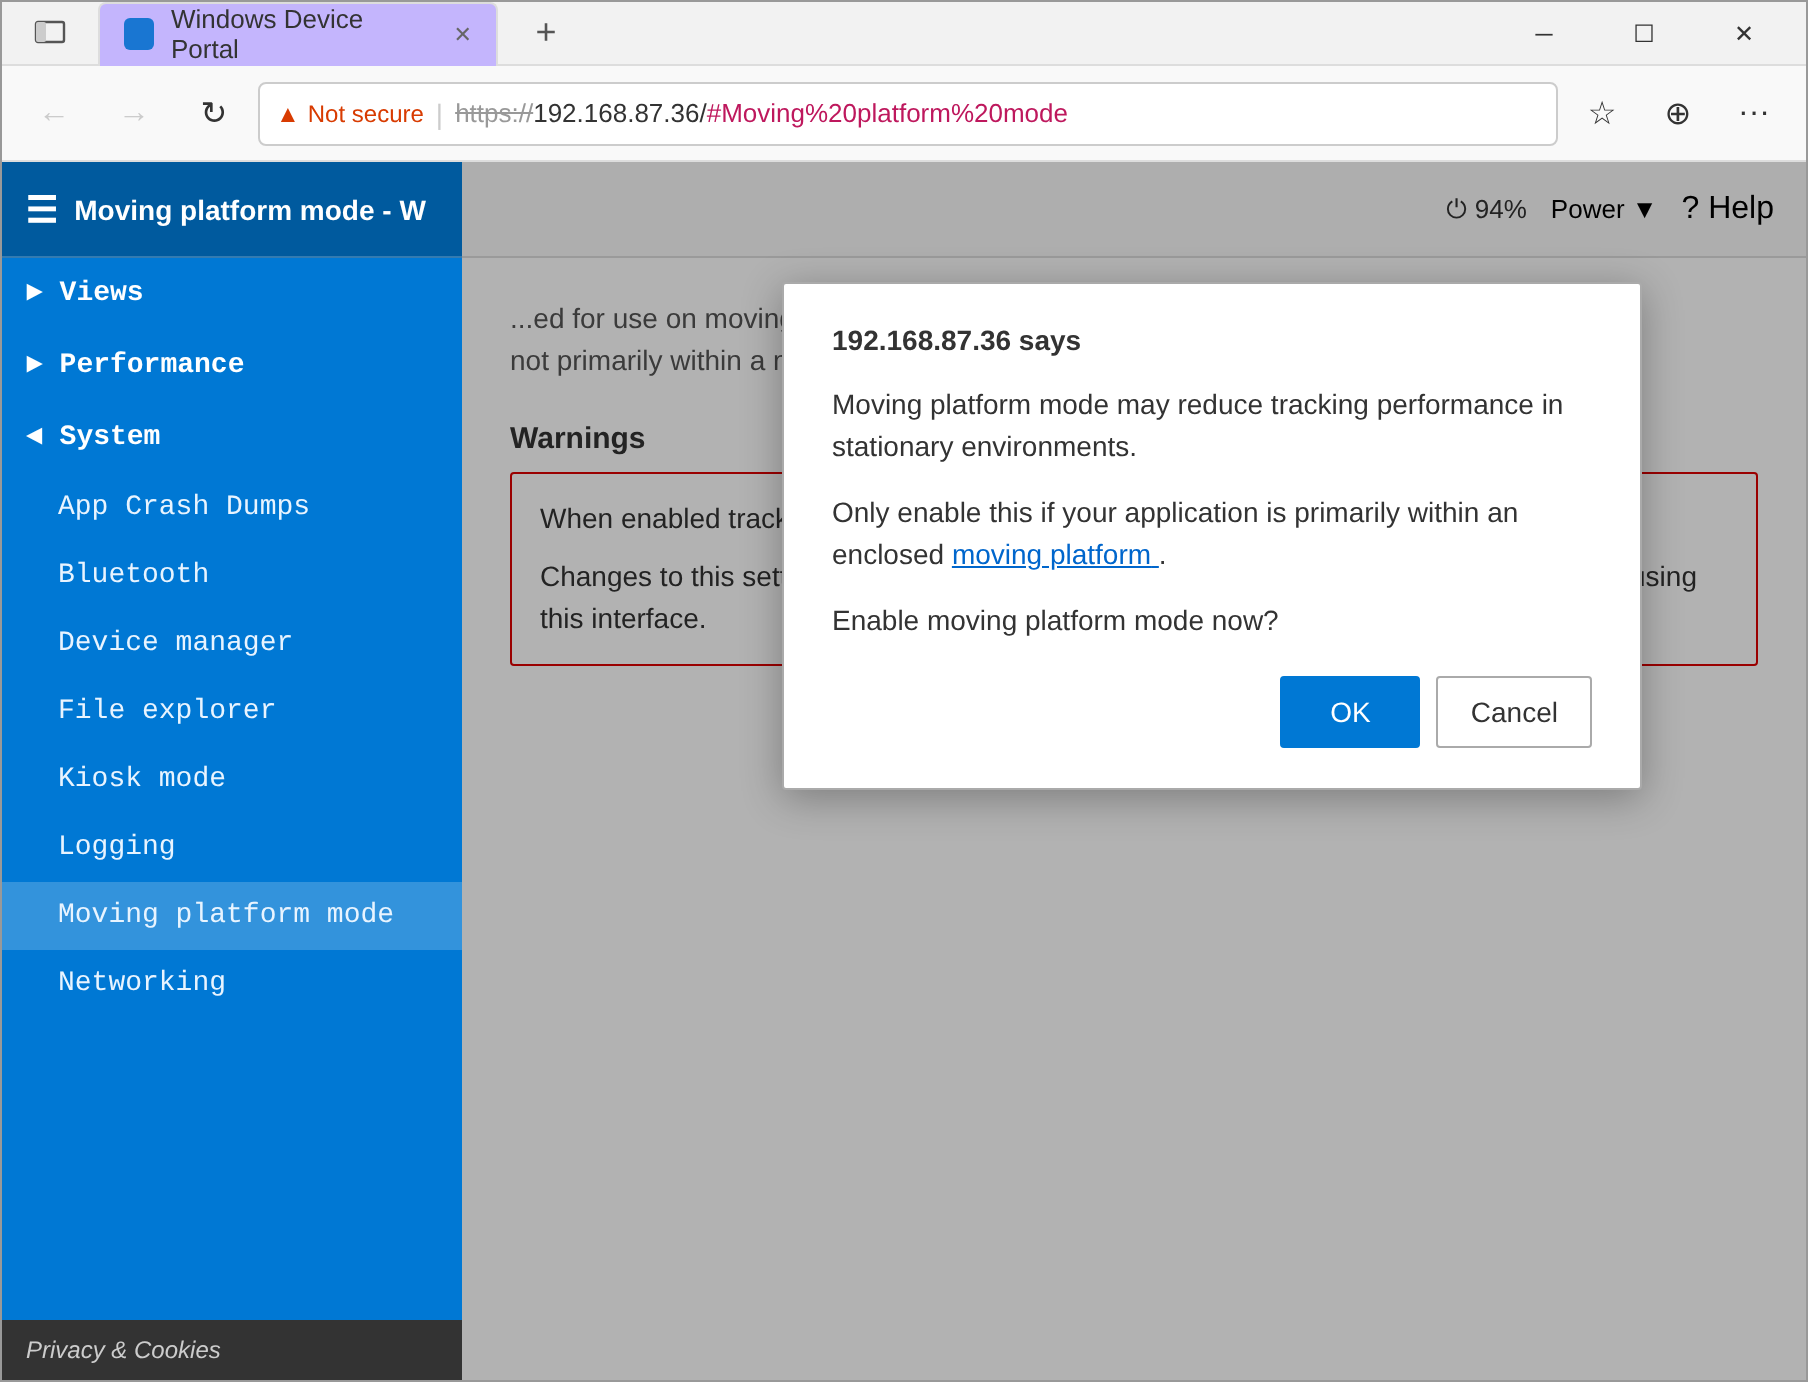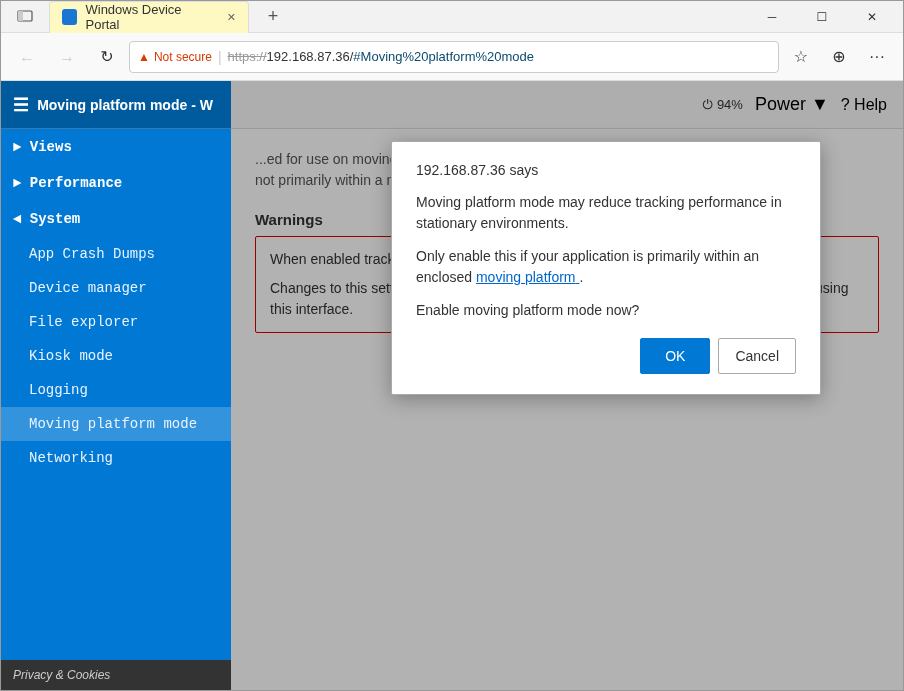--- a/index.html
+++ b/index.html
@@ -5,21 +5,21 @@
     * { box-sizing: border-box; margin: 0; padding: 0; }
     body { font-family: 'Segoe UI', Arial, sans-serif; font-size: 14px; background: #f0f0f0; width: 904px; height: 691px; overflow: hidden; }
 
     
     .browser-window { width: 904px; height: 691px; background: #fff; display: flex; flex-direction: column; border: 1px solid #999; }
 
     .title-bar { height: 32px; background: #f2f2f2; display: flex; align-items: center; padding: 0 8px; gap: 8px; border-bottom: 1px solid #ddd; }
     .title-bar-controls { display: flex; gap: 4px; margin-left: auto; }
     .title-bar-btn { width: 46px; height: 32px; display: flex; align-items: center; justify-content: center; cursor: pointer; font-size: 12px; color: #333; background: transparent; border: none; }
     .sidebar-toggle-btn { width: 32px; height: 32px; display: flex; align-items: center; justify-content: center; color: #555; }
-    .tab { display: flex; align-items: center; background: #fef9c3; border: 1px solid #ddd; border-bottom: none; border-radius: 4px 4px 0 0; padding: 0 12px; height: 32px; gap: 8px; font-size: 13px; color: #333; max-width: 200px; }
+    .tab { display: flex; align-items: center; background: #c4b5fd; border: 1px solid #ddd; border-bottom: none; border-radius: 4px 4px 0 0; padding: 0 12px; height: 32px; gap: 8px; font-size: 13px; color: #333; max-width: 200px; }
     .tab-favicon { width: 16px; height: 16px; background: #555; border-radius: 2px; }
     .tab-close { font-size: 11px; color: #666; cursor: pointer; margin-left: 4px; }
     .new-tab-btn { width: 32px; height: 32px; display: flex; align-items: center; justify-content: center; font-size: 18px; color: #555; cursor: pointer; }
 
     .nav-bar { height: 48px; background: #f9f9f9; display: flex; align-items: center; padding: 0 8px; gap: 4px; border-bottom: 1px solid #ddd; }
     .nav-btn { width: 36px; height: 36px; display: flex; align-items: center; justify-content: center; border-radius: 50%; color: #333; cursor: pointer; font-size: 16px; border: none; background: transparent; }
     .nav-btn.disabled { color: #ccc; cursor: default; }
     .address-bar { flex: 1; height: 32px; border: 1px solid #ccc; border-radius: 4px; display: flex; align-items: center; padding: 0 8px; background: #fff; gap: 6px; }
     .address-bar .not-secure { color: #d83b01; display: flex; align-items: center; gap: 4px; font-size: 12px; font-weight: 500; }
     .address-bar .separator { color: #ccc; }
@@ -40,36 +40,36 @@
     .sidebar-item { padding: 9px 12px 9px 28px; font-size: 14px; cursor: pointer; color: #e8f4ff; }
     .sidebar-item.active { background: rgba(255,255,255,0.2); }
 
     .sidebar-footer { padding: 8px 12px; background: #333; color: #ccc; font-size: 12px; margin-top: auto; font-style: italic; }
 
     
     .main-content { flex: 1; background: #fff; overflow-y: auto; position: relative; }
 
     .page-header { height: 48px; background: #f9f9f9; border-bottom: 1px solid #ddd; display: flex; align-items: center; padding: 0 16px; gap: 12px; }
     .battery-info { display: flex; align-items: center; gap: 4px; font-size: 13px; color: #333; }
-    .power-btn { display: flex; align-items: center; gap: 4px; font-size: 18px; cursor: pointer; }
+    .power-btn { display: flex; align-items: center; gap: 4px; font-size: 13px; cursor: pointer; }
     .help-btn { display: flex; align-items: center; gap: 4px; font-size: 16px; cursor: pointer; }
 
     .content-area { padding: 20px 24px; }
     .content-text { color: #555; font-size: 14px; line-height: 1.5; margin-bottom: 16px; }
 
     .warnings-section { margin-top: 20px; }
     .warnings-title { font-size: 15px; font-weight: 700; color: #333; margin-bottom: 8px; }
     .warnings-box { border: 1px solid #d00; padding: 12px 14px; border-radius: 2px; }
     .warnings-box p { font-size: 14px; color: #333; line-height: 1.5; margin-bottom: 8px; }
     .warnings-box p:last-child { margin-bottom: 0; }
 
     
     .dialog-overlay { position: absolute; top: 0; left: 0; right: 0; bottom: 0; background: rgba(0,0,0,0.3); z-index: 100; display: flex; align-items: flex-start; justify-content: flex-start; padding-top: 60px; padding-left: 160px; }
     .dialog { background: #fff; border: 1px solid #aaa; box-shadow: 0 4px 20px rgba(0,0,0,0.3); width: 430px; border-radius: 2px; padding: 20px 24px; }
-    .dialog-title { font-size: 14px; font-weight: 400; color: #333; margin-bottom: 14px; }
+    .dialog-title { font-size: 14px; font-weight: 700; color: #333; margin-bottom: 14px; }
     .dialog-body { font-size: 14px; color: #333; line-height: 1.5; margin-bottom: 14px; }
     .dialog-body p { margin-bottom: 12px; }
     .dialog-body p:last-child { margin-bottom: 0; }
     .dialog-body a { color: #0066cc; text-decoration: underline; }
     .dialog-question { font-size: 14px; color: #333; margin-bottom: 20px; }
     .dialog-buttons { display: flex; justify-content: flex-end; gap: 8px; }
     .btn-ok { background: #0078d4; color: #fff; border: 1px solid #0078d4; padding: 9px 24px; font-size: 14px; cursor: pointer; border-radius: 2px; }
     .btn-cancel { background: #fff; color: #333; border: 1px solid #aaa; padding: 6px 16px; font-size: 14px; cursor: pointer; border-radius: 2px; }
   </style>
 </head>
@@ -101,21 +101,21 @@
     <button class="nav-btn disabled">←</button>
     <button class="nav-btn disabled">→</button>
     <button class="nav-btn">↻</button>
     <div class="address-bar">
       <span class="not-secure">
         <span style="color:#d83b01;">▲</span>
         <span>Not secure</span>
       </span>
       <span class="separator">|</span>
       <span class="url">
-        <span style="text-decoration: line-through; color:#999;">https://</span><span style="color:#333;">192.168.87.36/<span style="color:#0c4a6e;">#Moving%20platform%20mode</span></span>
+        <span style="text-decoration: line-through; color:#999;">https://</span><span style="color:#333;">192.168.87.36/<span style="color:#be185d;">#Moving%20platform%20mode</span></span>
       </span>
     </div>
     <div class="nav-actions">
       <button class="nav-btn">☆</button>
       <button class="nav-btn">⊕</button>
       <button class="nav-btn">···</button>
     </div>
   </div>
 
   <div class="browser-content">
@@ -137,20 +137,23 @@
           <span>► Performance</span>
         </div>
       </div>
 
       <div class="sidebar-section">
         <div class="sidebar-section-header">
           <span>◄ System</span>
         </div>
         <div class="sidebar-item">
           <span>App Crash Dumps</span>
+        </div>
+        <div class="sidebar-item">
+          <span>Bluetooth</span>
         </div>
         <div class="sidebar-item">
           <span>Device manager</span>
         </div>
         <div class="sidebar-item">
           <span>File explorer</span>
         </div>
         <div class="sidebar-item">
           <span>Kiosk mode</span>
         </div>

